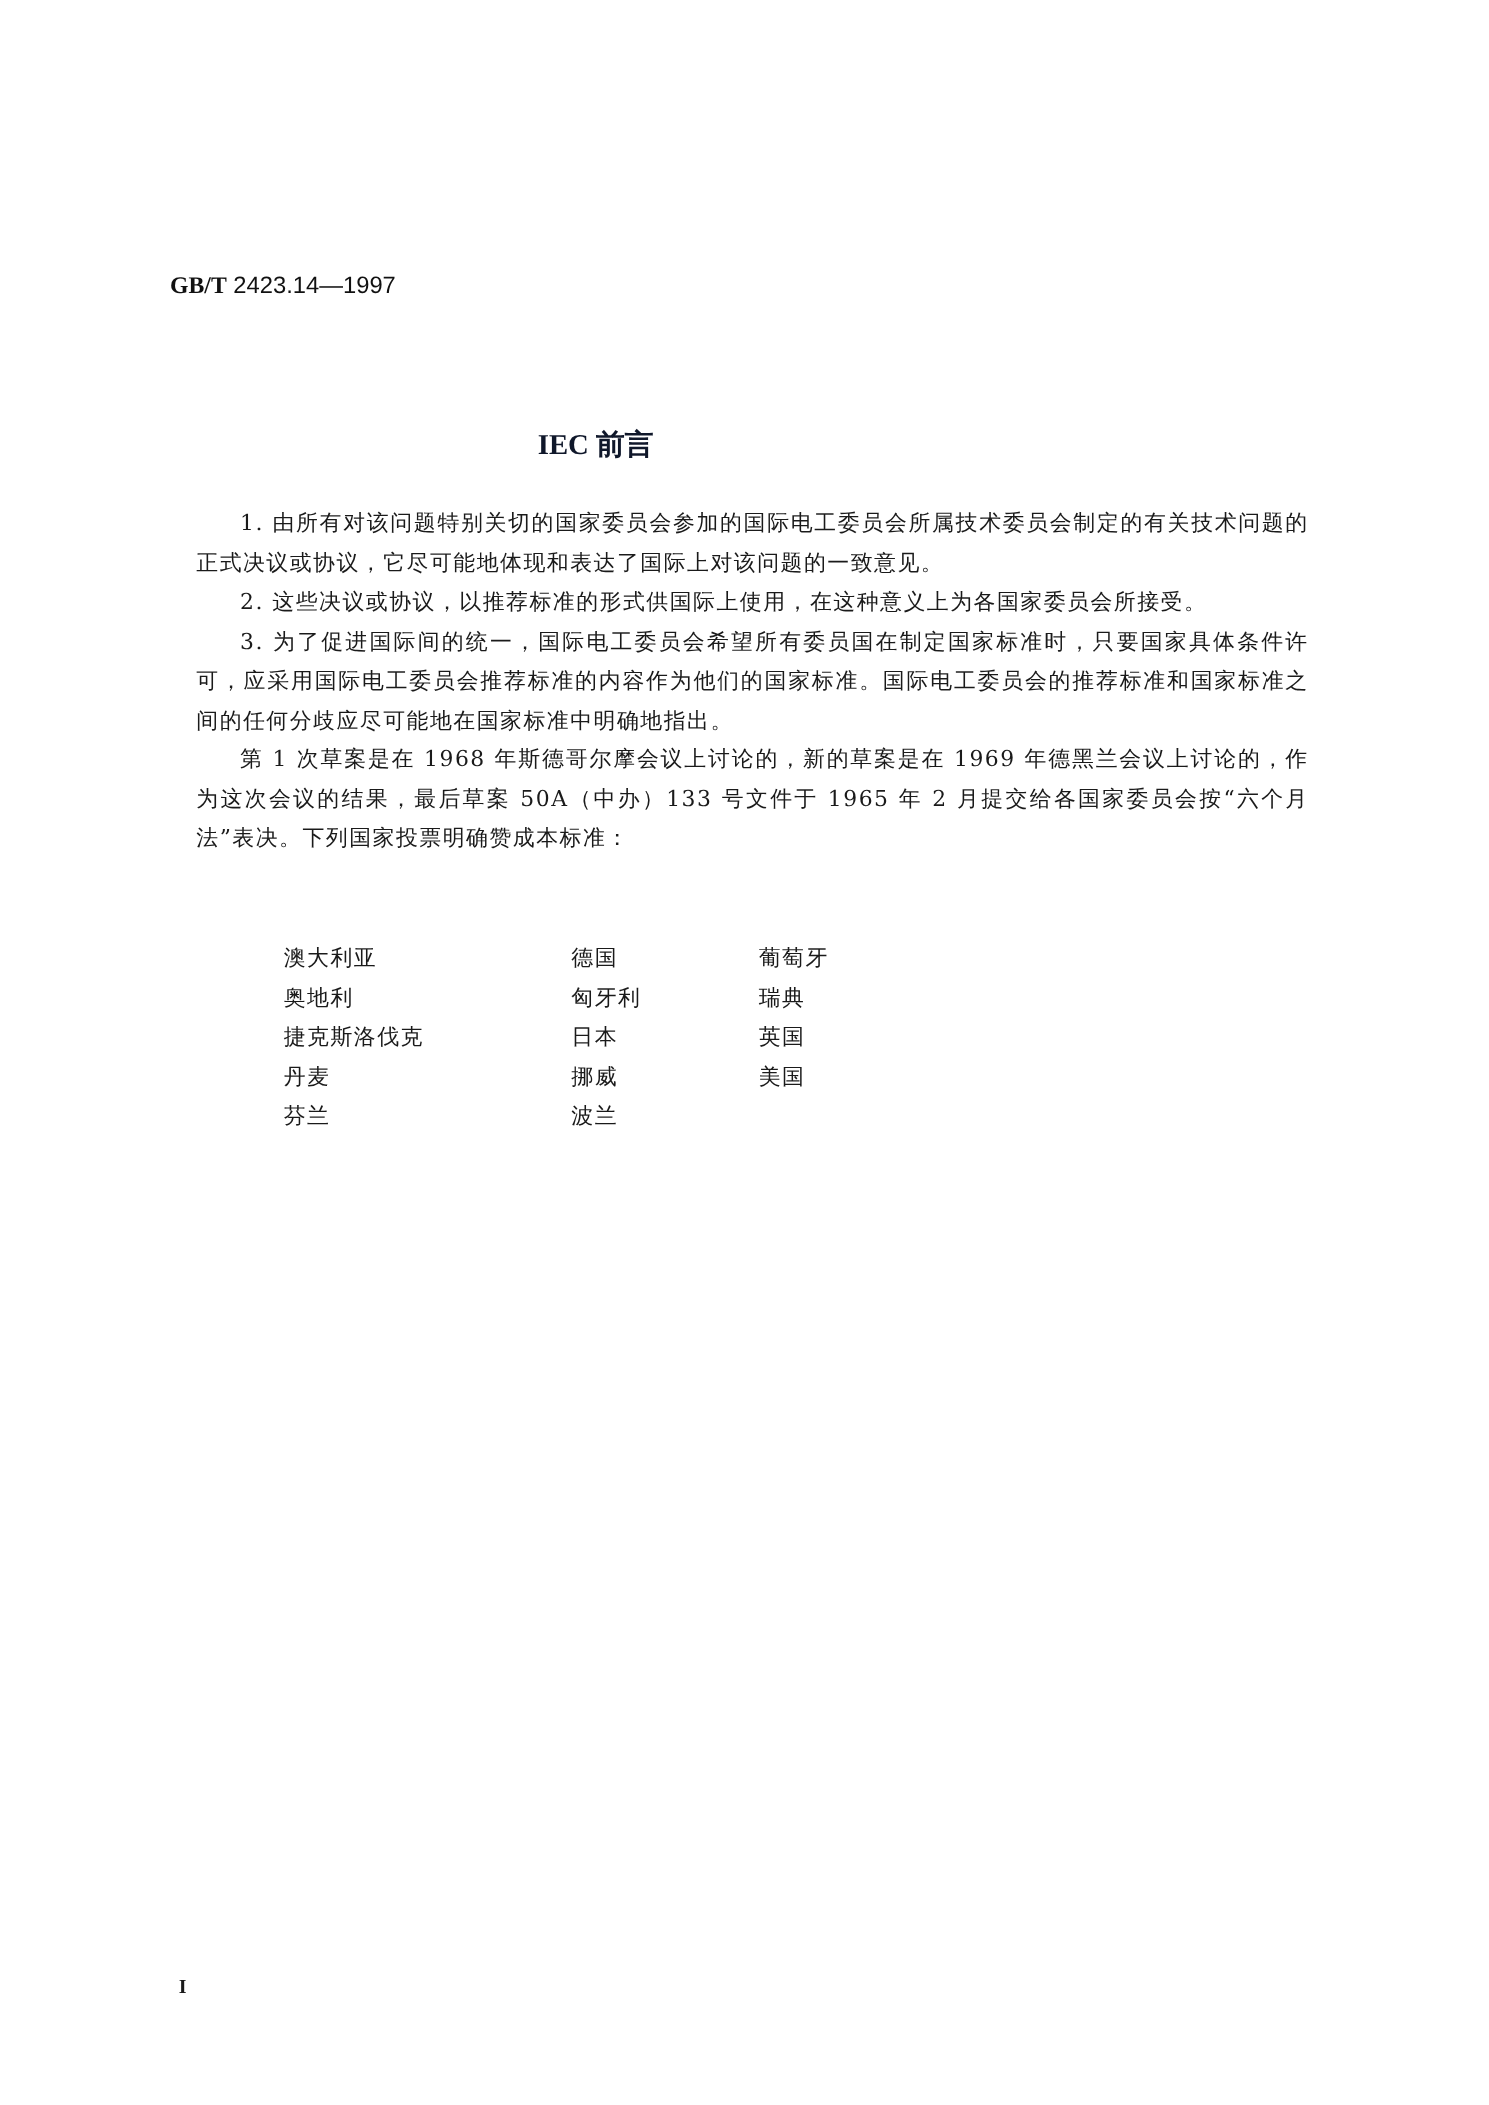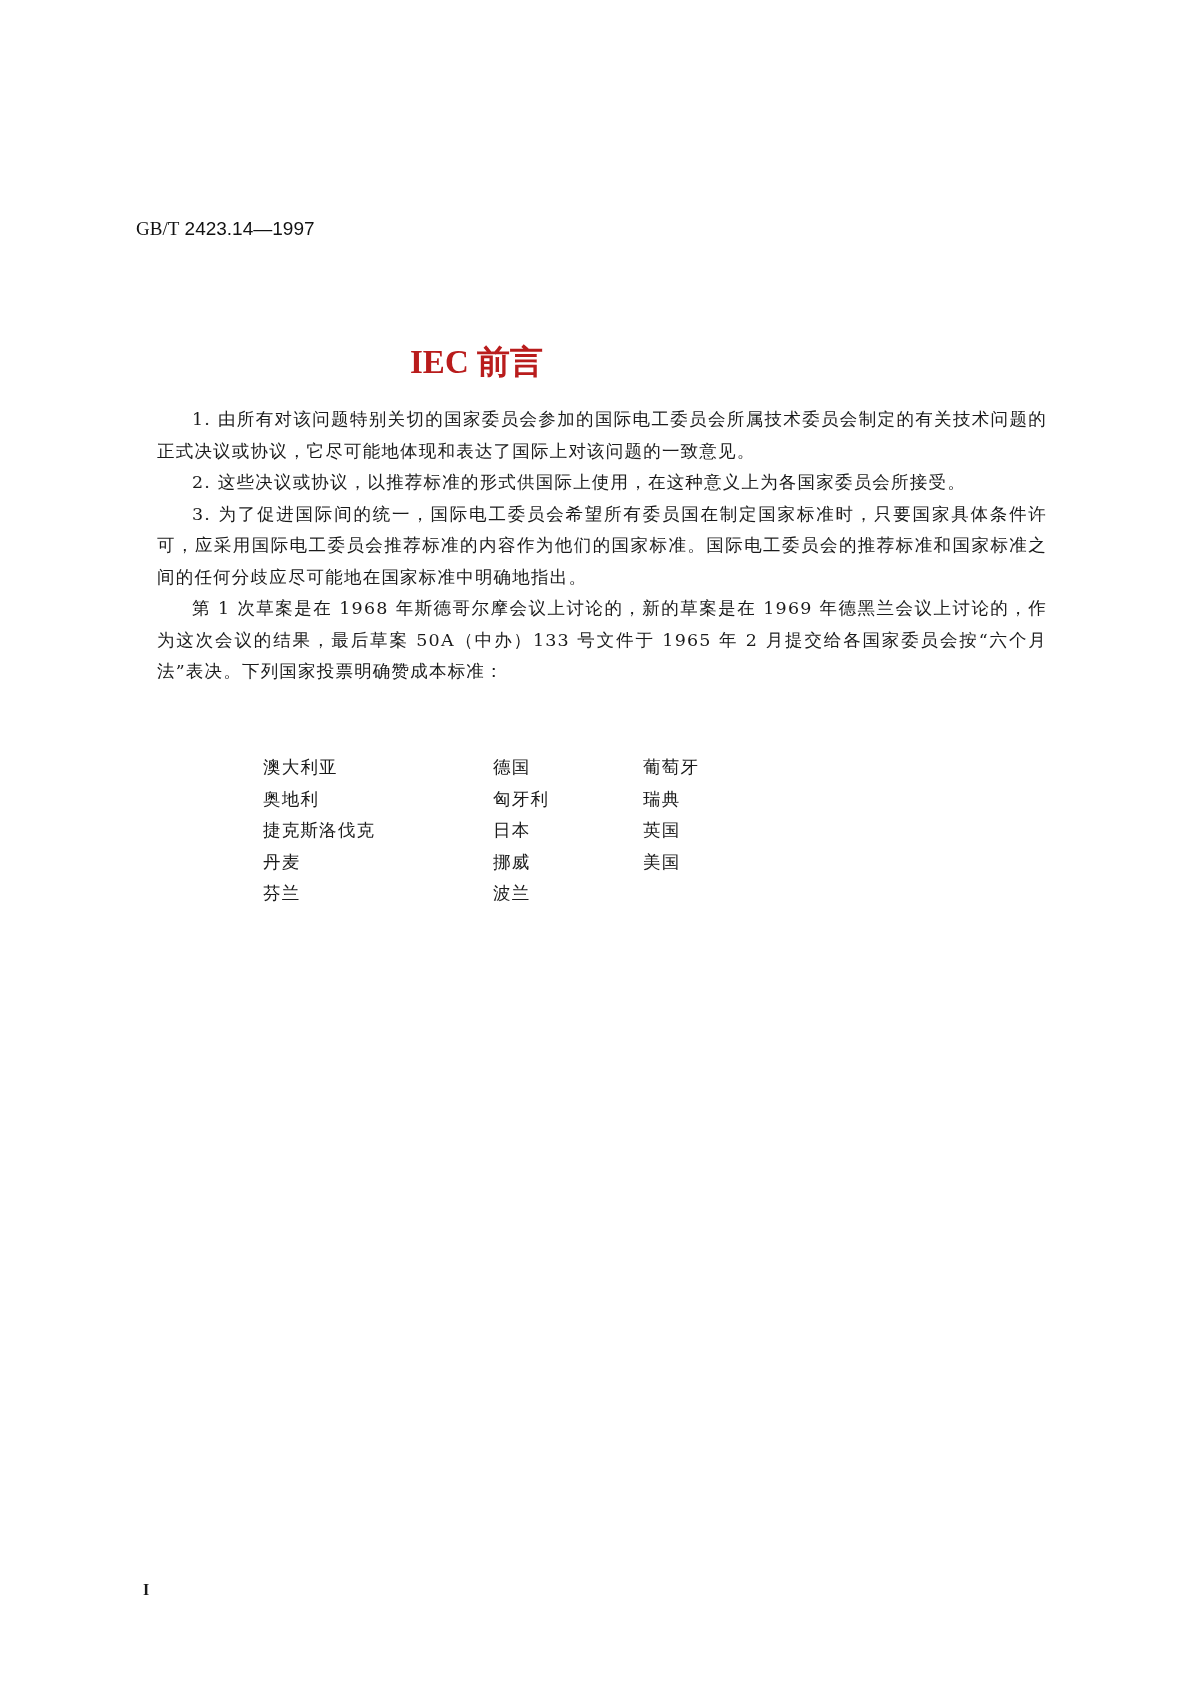--- a/index.html
+++ b/index.html
@@ -6,36 +6,36 @@
   body {
     width: 1191px; height: 1684px; position: relative; overflow: hidden;
     font-family: "DejaVu Serif", "Liberation Serif", serif;
     color: #1a1a1a;
   }
   .std-code {
     position: absolute; left: 136px; top: 218px;
     font-family: "Liberation Sans", "DejaVu Sans", sans-serif;
     font-size: 19px; letter-spacing: 0px; color: #111;
   }
-  .std-code .gbt { font-family: "Liberation Serif", serif; font-weight: normal; }
+  .std-code .gbt { font-family: "Liberation Serif", serif; font-weight: bold; }
   .title {
     position: absolute; left: 0; width: 953px; top: 340px;
-    text-align: center; font-size: 33px; font-weight: bold;
-    font-family: "Liberation Serif", "DejaVu Serif", serif; color: #b91c1c;
+    text-align: center; font-size: 23px; font-weight: bold;
+    font-family: "Liberation Serif", "DejaVu Serif", serif; color: #0f172a;
   }
   .body-text {
     position: absolute; left: 157px; top: 404px; width: 890px;
     font-size: 17.5px; line-height: 31.5px; letter-spacing: 1.2px;
   }
   .para { margin: 0; text-indent: 2em; text-align: justify; }
   .countries {
     position: absolute; left: 227px; top: 752px;
     font-size: 17.5px; line-height: 31.5px; letter-spacing: 1.2px;
   }
-  .country-row { display: flex; height: 31.5px; margin-left: 36px; }
+  .country-row { display: flex; height: 31.5px; }
   .country-row .c1 { width: 230px; }
   .country-row .c2 { width: 150px; }
   .country-row .c3 { width: 120px; }
   .page-num {
     position: absolute; left: 143px; top: 1581px;
     font-family: "Liberation Serif", serif; font-size: 16px; font-weight: bold;
   }
 </style>
 </head>
 <body>

